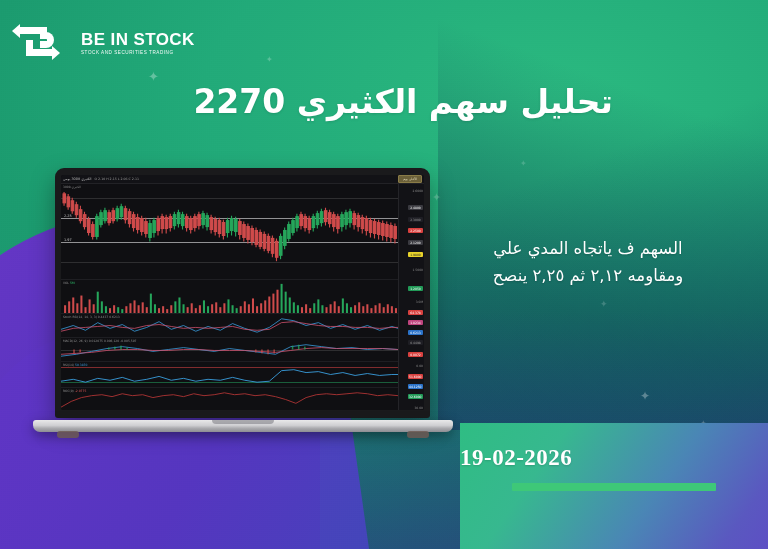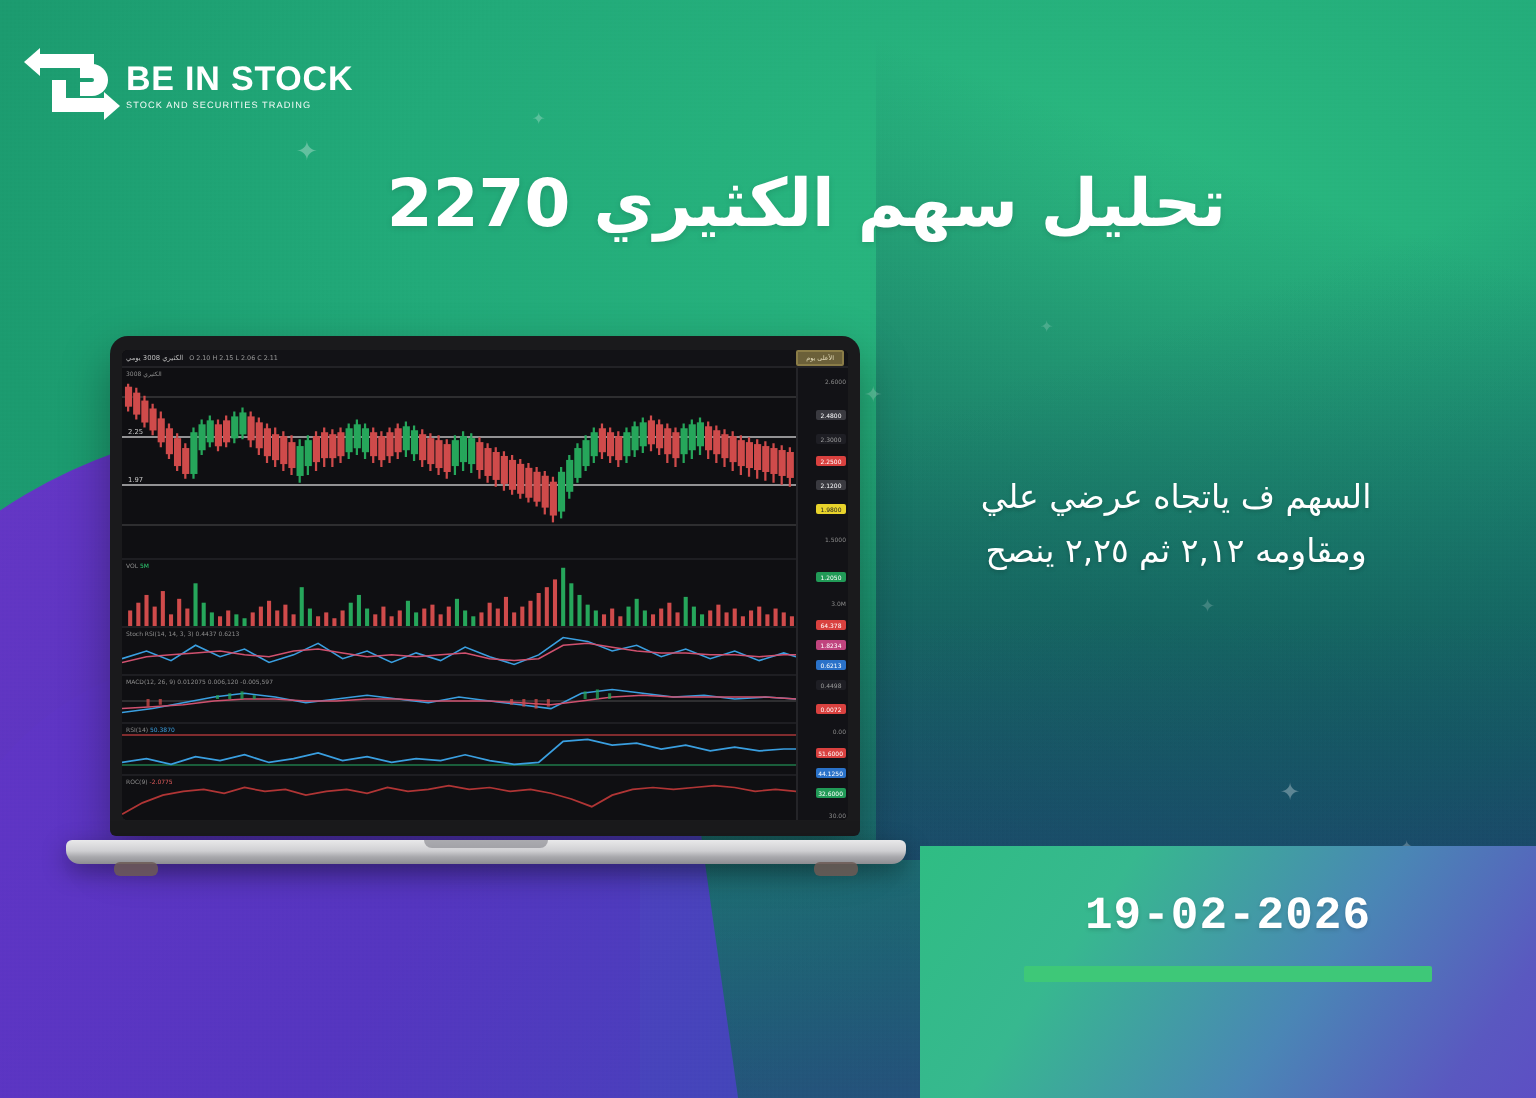--- a/index.html
+++ b/index.html
@@ -52,21 +52,21 @@
   .sp-a{ left:148px; top:70px; font-size:13px; opacity:.30;}
   .sp-b{ left:266px; top:56px; font-size:8px; opacity:.25;}
   .sp-c{ left:432px; top:192px; font-size:11px; opacity:.22;}
   .sp-d{ left:640px; top:390px; font-size:12px; opacity:.30;}
   .sp-e{ left:700px; top:420px; font-size:8px; opacity:.25;}
   .sp-f{ left:600px; top:300px; font-size:9px; opacity:.18;}
   .sp-g{ left:520px; top:160px; font-size:8px; opacity:.18;}
 
   
   .logo{
-    position:absolute; left:20px; top:24px; display:flex; align-items:center; gap:9px; z-index:30;justify-content:flex-end;
+    position:absolute; left:20px; top:24px; display:flex; align-items:center; gap:27px; z-index:30;justify-content:flex-end;
   }
   .logo-mark{ position:relative; width:34px; height:38px; }
   .logo-mark .arrow{ position:absolute; background:#fff; }
   .lm-top{ left:0px; top:3px; width:27px; height:7px; }
   .lm-top:after{
     content:""; position:absolute; left:-8px; top:-3.5px;
     border-top:7px solid transparent; border-bottom:7px solid transparent; border-right:8px solid #fff;
   }
   .lm-bot{ left:6px; top:25px; width:26px; height:7px; }
   .lm-bot:after{
@@ -106,23 +106,23 @@
     text-shadow:0 1px 2px rgba(0,0,0,.18);
   }
   .desc div{ white-space:nowrap; }
 
   
   .date-panel{
     position:absolute; left:460px; bottom:0; width:308px; height:126px; z-index:28;
     background:linear-gradient(125deg, #2fbd83 0%, #37b88f 28%, #4a86b5 62%, #5a58c0 88%, #5d4fc4 100%);
   }
   .date-txt{
-    position:absolute; left:0; right:0; top:22px; text-align:center;
+    position:absolute; left:0; right:0; top:22px; text-align:left;
     color:#fff; font-weight:bold; font-size:23px; letter-spacing:.5px;
-    font-family:Liberation Mono, monospace;
+    font-family:Liberation Serif, serif;
     text-shadow:0 1px 2px rgba(0,0,0,.15);
   }
   .date-bar{
     position:absolute; left:52px; top:60px; width:204px; height:8px;
     background:#3ec878; border-radius:1px;
   }
 
   
   .laptop{ position:absolute; left:33px; top:168px; width:420px; height:272px; z-index:25; }
   .lid{
@@ -232,21 +232,21 @@
     </div>
     <div class="logo-txt">
       <div class="logo-name">BE IN STOCK</div>
       <div class="logo-sub">STOCK AND SECURITIES TRADING</div>
     </div>
   </div>
 
   <div class="title">تحليل سهم الكثيري 2270</div>
 
   <div class="desc">
-    <div>السهم ف ياتجاه عرضي علي</div>
+    <div>السهم ف ياتجاه المدي علي</div>
     <div>ومقاومه ٢,١٢ ثم ٢,٢٥ ينصح</div>
   </div>
 
   <div class="date-panel">
     <div class="date-txt">19-02-2026</div>
     <div class="date-bar"></div>
   </div>
 
   <div class="laptop">
     <div class="lid">

